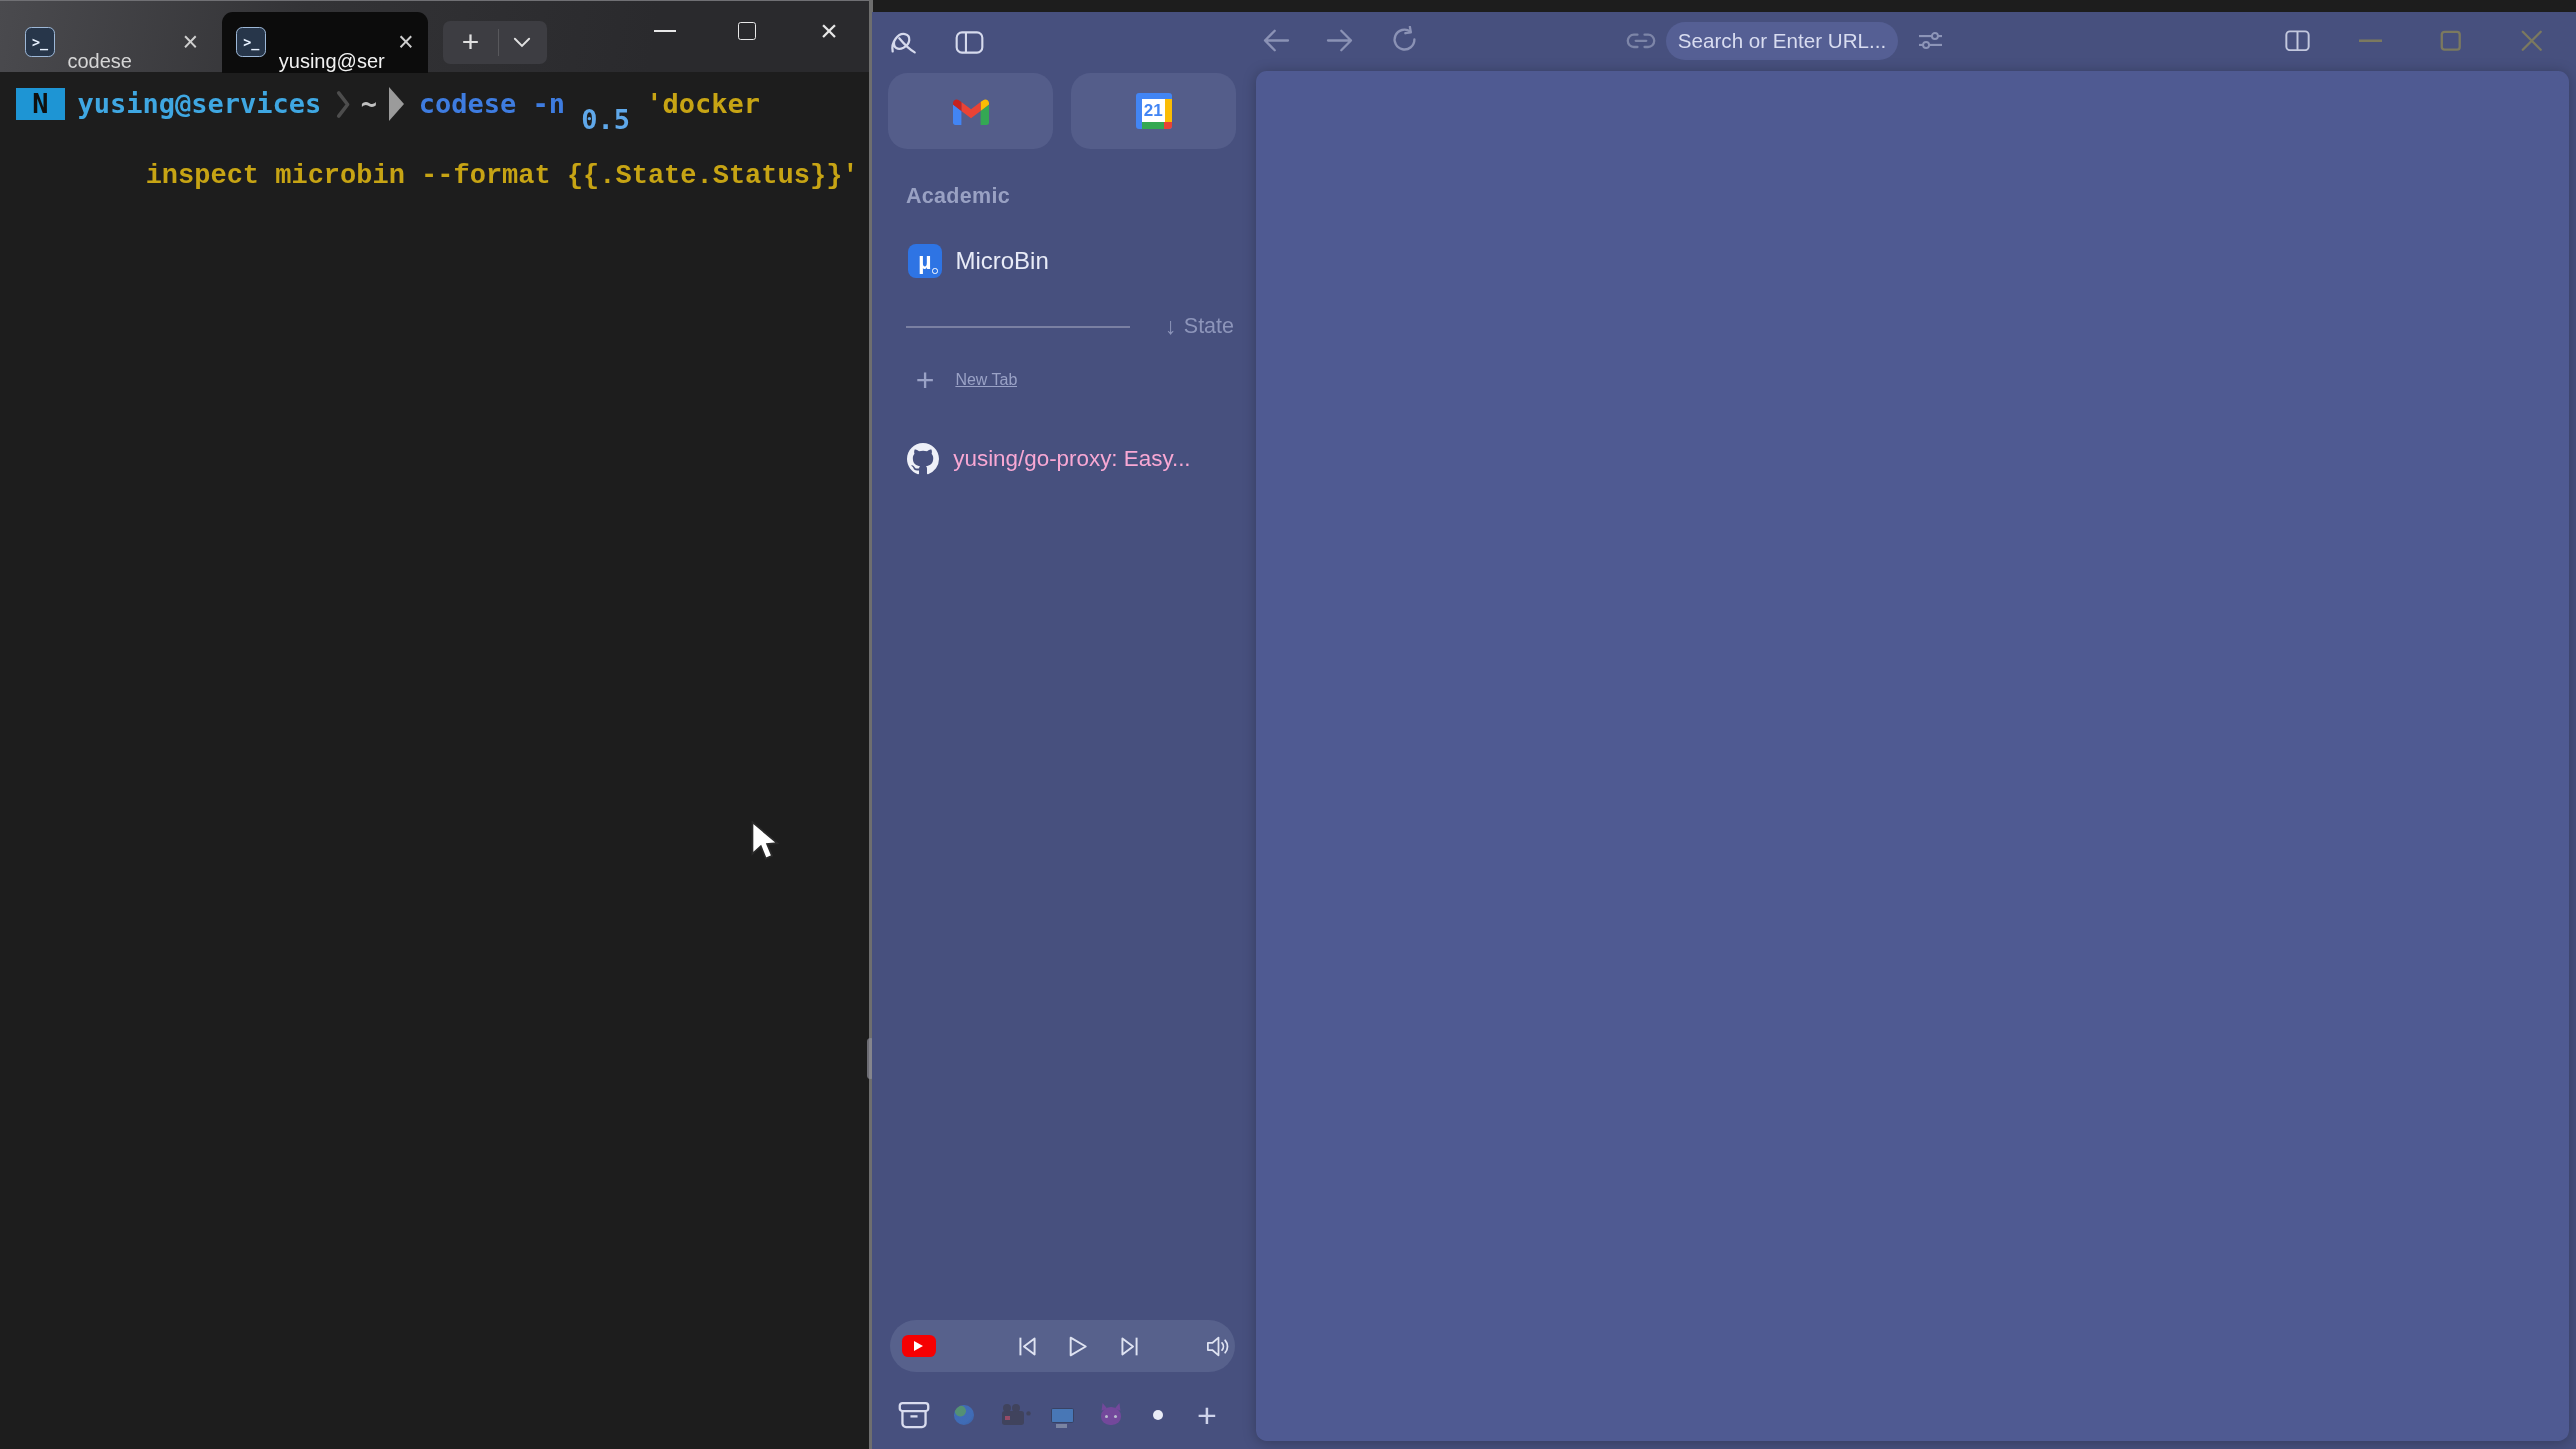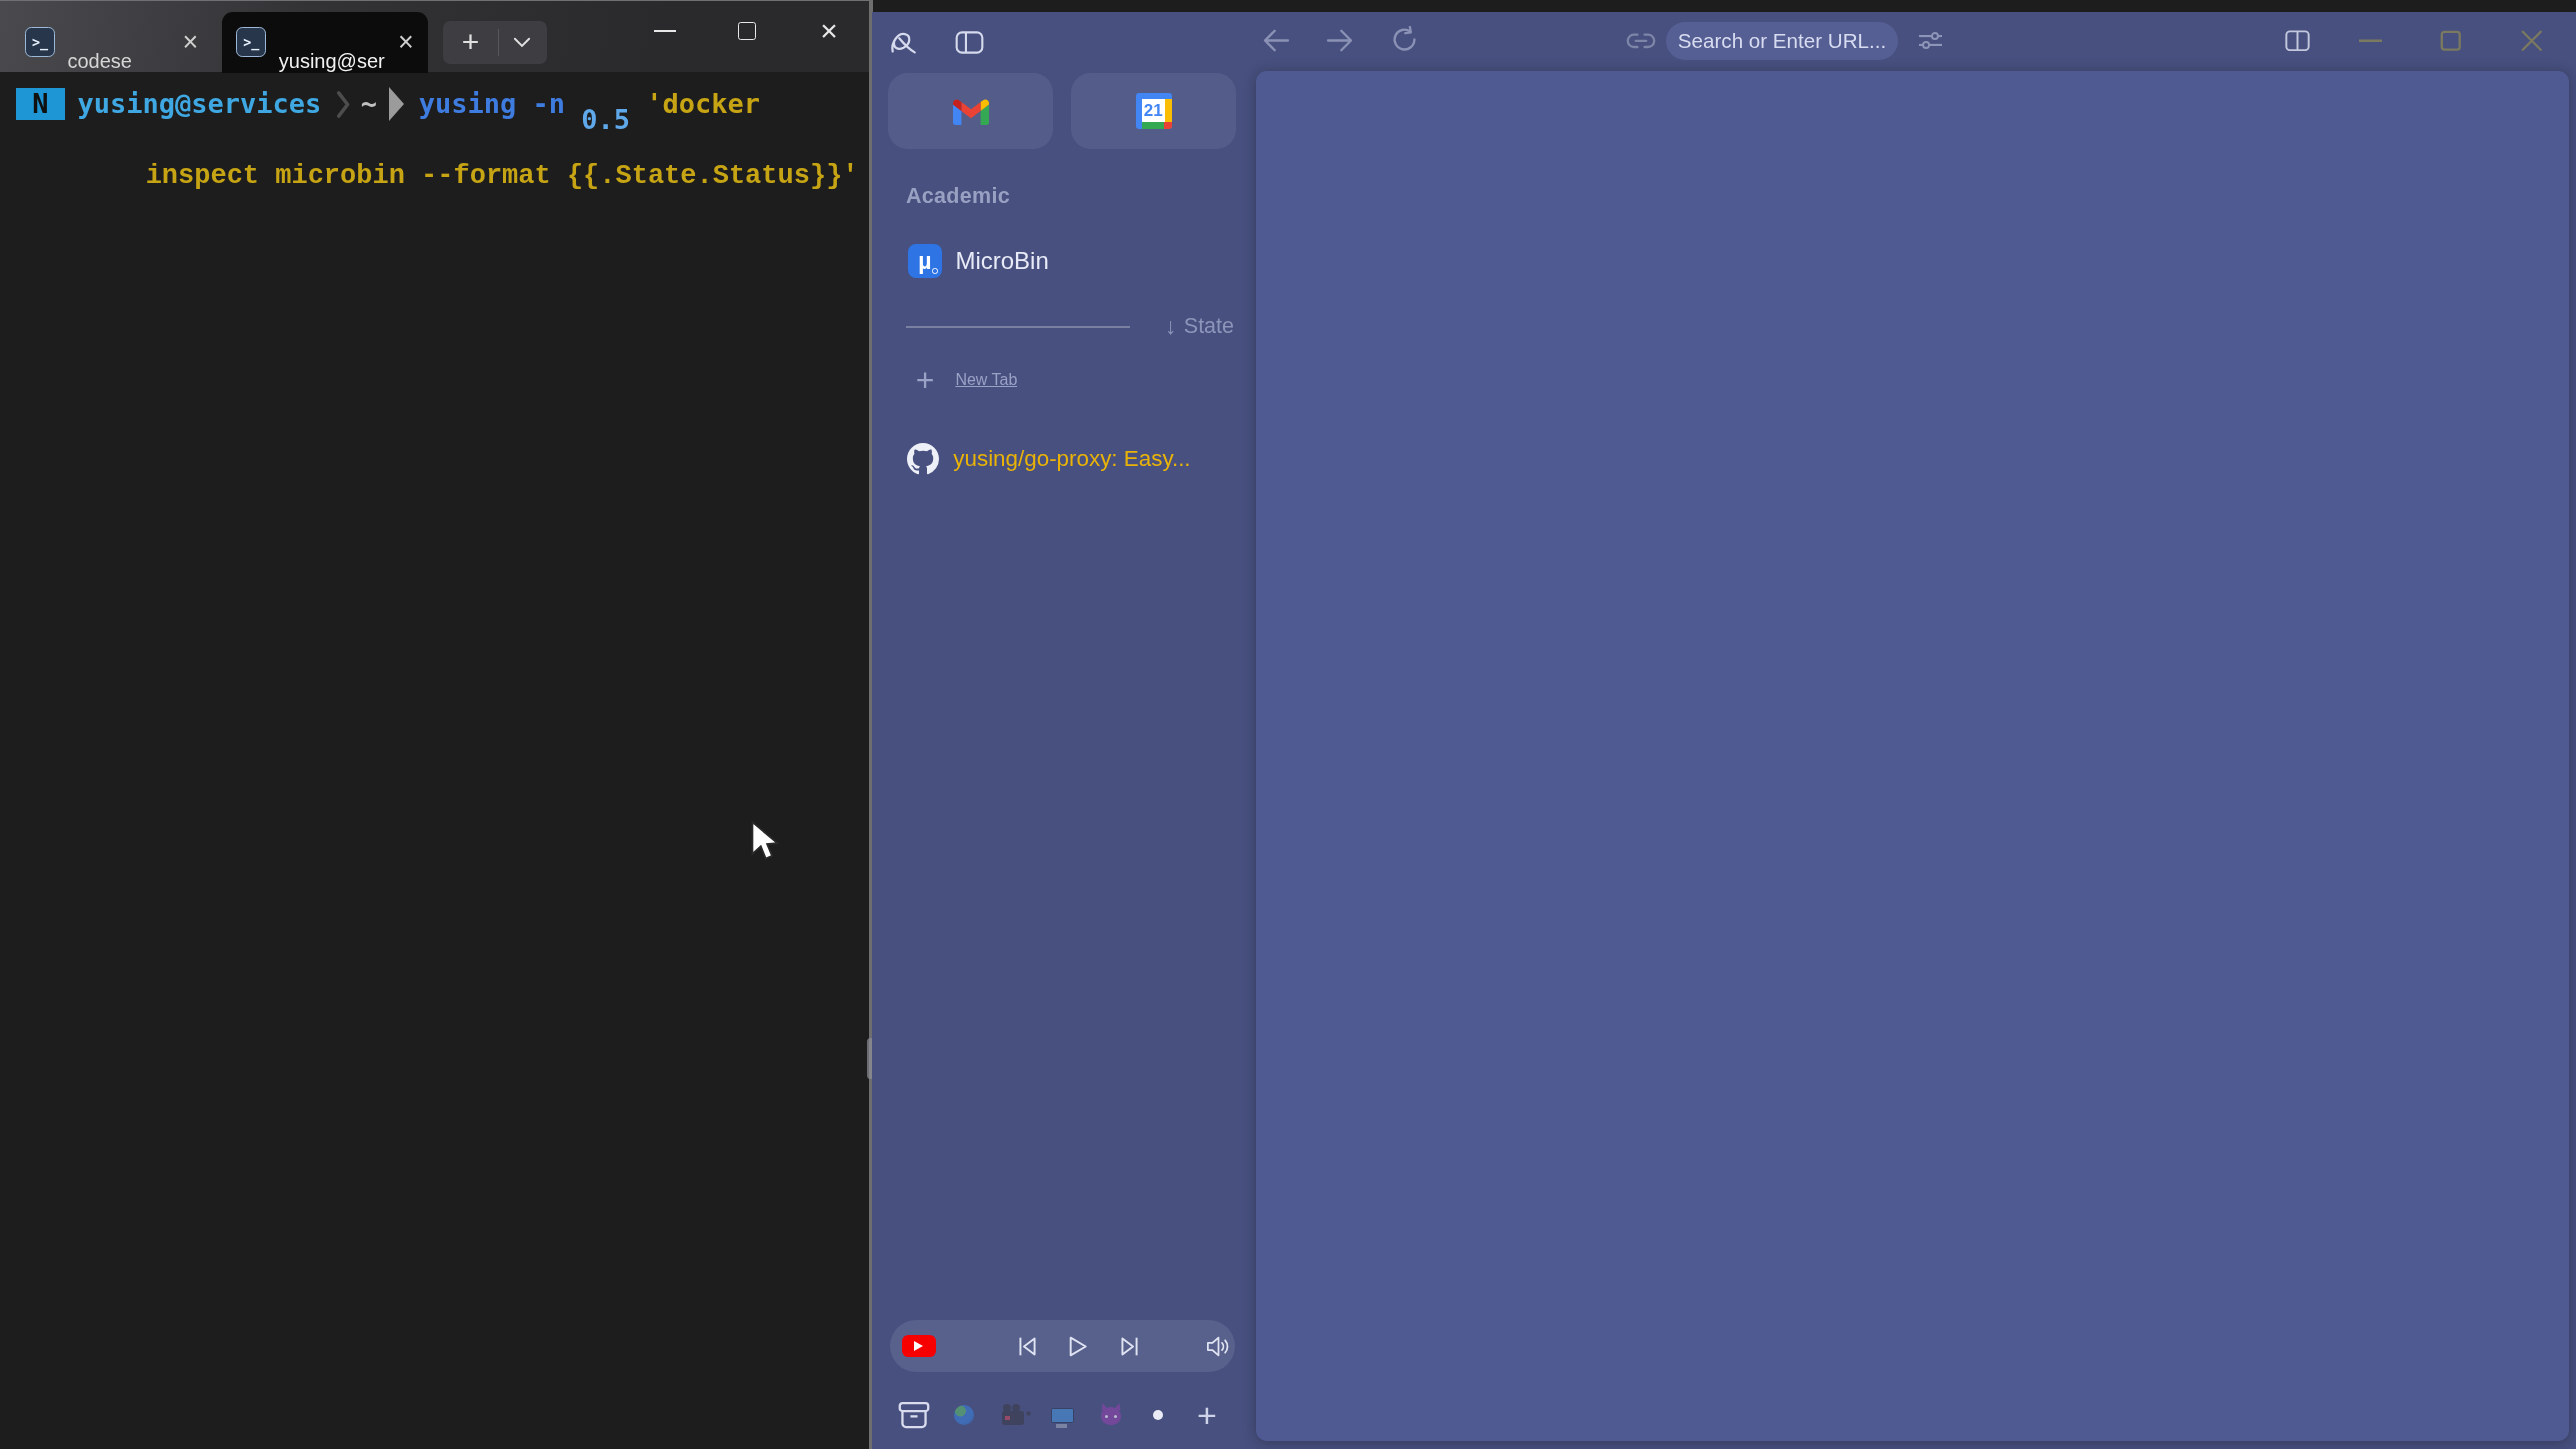--- a/index.html
+++ b/index.html
@@ -104,21 +104,21 @@
   .clear-btn { margin-left:auto; display:flex; align-items:center; color:#8d95ba; font-size:21.5px; }
   .clear-btn .dn { font-size:23px; margin-right:7.2px; }
 
   .row-newtab { top:343px; color:#9aa2c6; }
   .row-newtab .plus-glyph { width:34px; margin:0 13.4px 0 18px; font-size:32px; font-weight:300;
      color:#9aa2c6; text-align:center; flex:0 0 auto; }
   .row-newtab .row-label { color:#9aa2c6; font-size:16px;text-decoration:underline; }
 
   .row-goproxy { top:422px; }
   .row-goproxy .gh { width:32px; height:32px; margin:0 14.3px 0 17px; flex:0 0 auto; }
-  .row-goproxy .row-label { color:#eab308; font-size:22.4px; }
+  .row-goproxy .row-label { color:#f9a8d4; font-size:22.4px; }
 
   
   .media-pill { position:absolute; left:18px; top:1308px; width:345px; height:52px;
      border-radius:26px; background:var(--media-pill-bg,#57618c); }
   .yt-badge { position:absolute; left:11.6px; top:15px; width:34px; height:21.5px; border-radius:6.3px;
      background:var(--youtube-red,#f60002); display:flex; align-items:center; justify-content:center; }
   .yt-badge .tri { width:0; height:0; border-top:5.4px solid transparent; border-bottom:5.4px solid transparent;
      border-left:9px solid #fff; }
   .media-btn { position:absolute; top:11.6px; width:30px; height:30px; display:flex;
      align-items:center; justify-content:center; }
@@ -203,21 +203,21 @@
       <div class="term-line">
         <span class="prompt-badge">N</span>
         <span class="prompt-user">yusing@services</span>
         <span class="prompt-chevron">
           <svg width="14.3" height="29" viewBox="0 0 16 32">
               <path d="M3 3 L13 16 L3 29" fill="none" stroke="#4d4d4d" stroke-width="4" stroke-linecap="round" stroke-linejoin="round"></path>
             </svg>
         </span>
         <span class="prompt-path">~</span>
         <span class="pl-arrow"></span>
-        <span class="cmd-blue">yusing -n </span>
+        <span class="cmd-blue">codese -n </span>
         <span class="cmd-light">0.5</span>
         <span class="cmd-yellow"> 'docker</span>
       </div>
       <div class="term-line second">
         <span class="cmd-yellow">inspect microbin --format {{.State.Status}}'</span>
       </div>
     </div>
 
     <div class="mouse-cursor">
       <svg width="36" height="43" viewBox="0 0 13 19">

